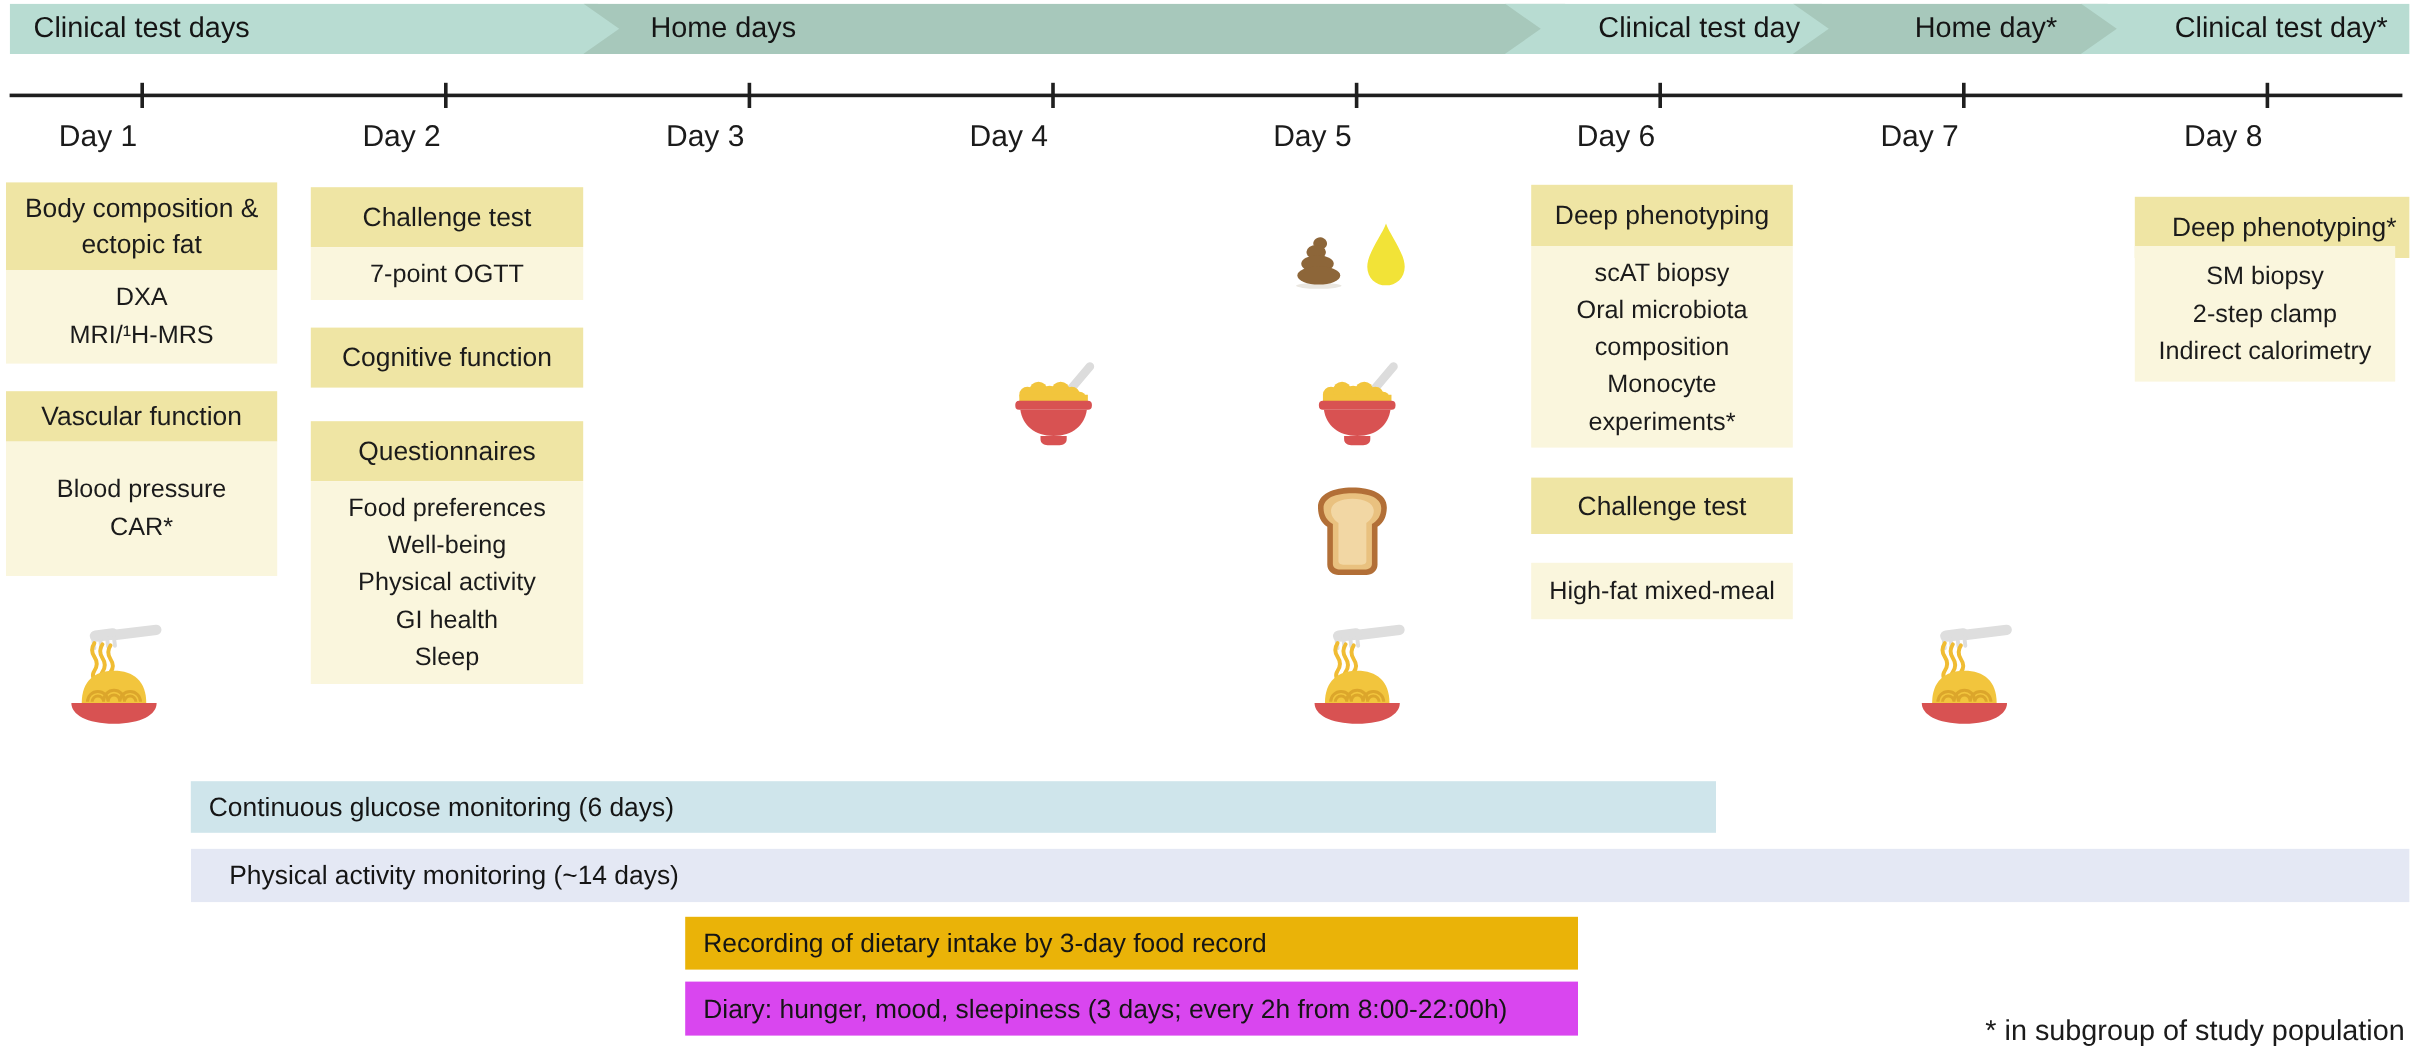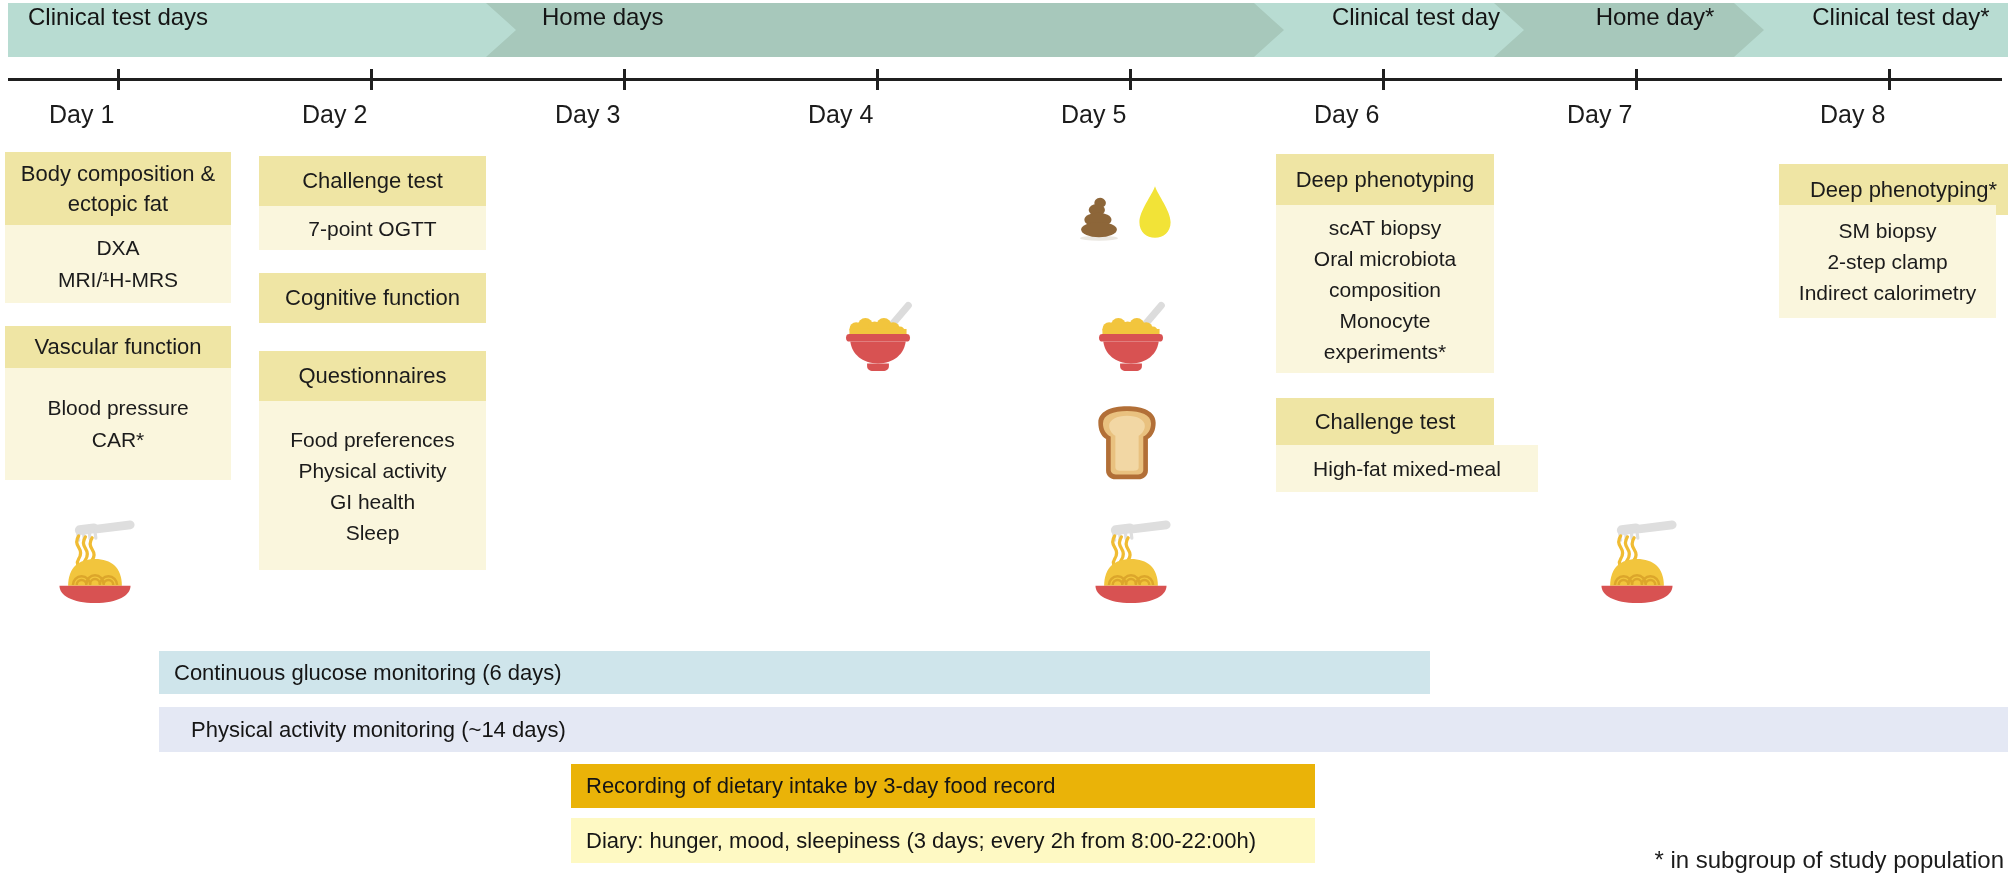--- a/index.html
+++ b/index.html
@@ -1,20 +1,20 @@
 <!DOCTYPE html>
 <html><head>
 <meta charset="utf-8">
 <style>
   html,body{margin:0;padding:0;background:#fff;}
   .stage{position:relative;width:2008px;height:875px;background:#ffffff;overflow:hidden;
          font-family:"Liberation Sans","DejaVu Sans",sans-serif;color:#1b1b1b;}
 
   
-  .banner{position:absolute;top:3px;height:54px;display:flex;align-items:flex-start;
+  .banner{position:absolute;top:3px;height:42px;display:flex;align-items:center;
           font-size:24px;color:#151515;white-space:nowrap;}
   .banner.light{background:#b8dcd2;}
   .banner.dark{background:#a7c8bb;}
   .banner.first{clip-path:polygon(0 0,calc(100% - 30px) 0,100% 50%,calc(100% - 30px) 100%,0 100%);}
   .banner.mid{clip-path:polygon(0 0,calc(100% - 30px) 0,100% 50%,calc(100% - 30px) 100%,0 100%,30px 50%);}
   .banner.last{clip-path:polygon(0 0,100% 0,100% 100%,0 100%,30px 50%);}
   .banner.center{justify-content:center;padding-left:30px;}
 
   
   .tl-line{position:absolute;left:8px;top:78px;width:1994px;height:3px;background:#1f1f1f;}
@@ -160,33 +160,34 @@
   </div>
 
   <div class="hdr" style="left:259px;top:156px;width:227px;height:50px">Challenge test</div>
   <div class="bdy" style="left:259px;top:206px;width:227px;height:44px">
     <div class="item">7-point OGTT</div>
   </div>
   <div class="hdr" style="left:259px;top:273px;width:227px;height:50px">Cognitive function</div>
   <div class="hdr" style="left:259px;top:351px;width:227px;height:50px">Questionnaires</div>
   <div class="bdy" style="left:259px;top:401px;width:227px;height:169px">
     <div class="item">Food preferences</div>
+    <div class="item">Well-being</div>
     <div class="item">Physical activity</div>
     <div class="item">GI health</div>
     <div class="item">Sleep</div>
   </div>
 
   <div class="hdr" style="left:1276px;top:154px;width:218px;height:51px">Deep phenotyping</div>
   <div class="bdy narrow" style="left:1276px;top:205px;width:218px;height:168px">
     <div class="item">scAT biopsy</div>
     <div class="item">Oral microbiota composition</div>
     <div class="item">Monocyte experiments*</div>
   </div>
   <div class="hdr" style="left:1276px;top:398px;width:218px;height:47px">Challenge test</div>
-  <div class="bdy" style="left:1276px;top:445px;width:262px;height:47px">
+  <div class="bdy" style="left:1276px;top:469px;width:218px;height:47px">
     <div class="item">High-fat mixed-meal</div>
   </div>
 
   <div class="hdr" style="left:1779px;top:164px;width:249px;height:51px">Deep phenotyping*</div>
   <div class="bdy" style="left:1779px;top:205px;width:217px;height:113px">
     <div class="item">SM biopsy</div>
     <div class="item">2-step clamp</div>
     <div class="item">Indirect calorimetry</div>
   </div>
 
@@ -217,19 +218,19 @@
 
   <div class="bar" style="left:120px;top:651px;width:1271px;height:43px;background:#cfe5eb">
     <span>Continuous glucose monitoring (6 days)</span>
   </div>
   <div class="bar arrow" style="left:120px;top:707px;width:1886px;height:45px;background:#e4e8f4">
     <span>Physical activity monitoring (~14 days)</span>
   </div>
   <div class="bar" style="left:532px;top:764px;width:744px;height:44px;background:#eab308">
     <span>Recording of dietary intake by 3-day food record</span>
   </div>
-  <div class="bar" style="left:532px;top:818px;width:744px;height:45px;background:#fef9c3">
+  <div class="bar" style="left:532px;top:818px;width:744px;height:45px;background:#d946ef">
     <span>Diary: hunger, mood, sleepiness (3 days; every 2h from 8:00-22:00h)</span>
   </div>
 
   <div class="footnote">* in subgroup of study population</div>
 
 </div>
 
 </body></html>

